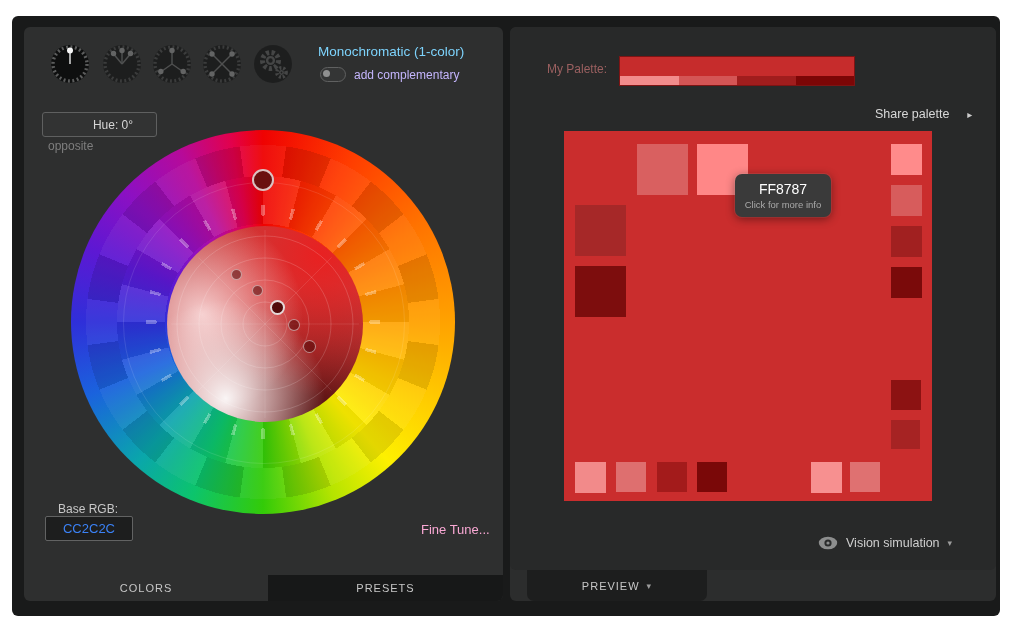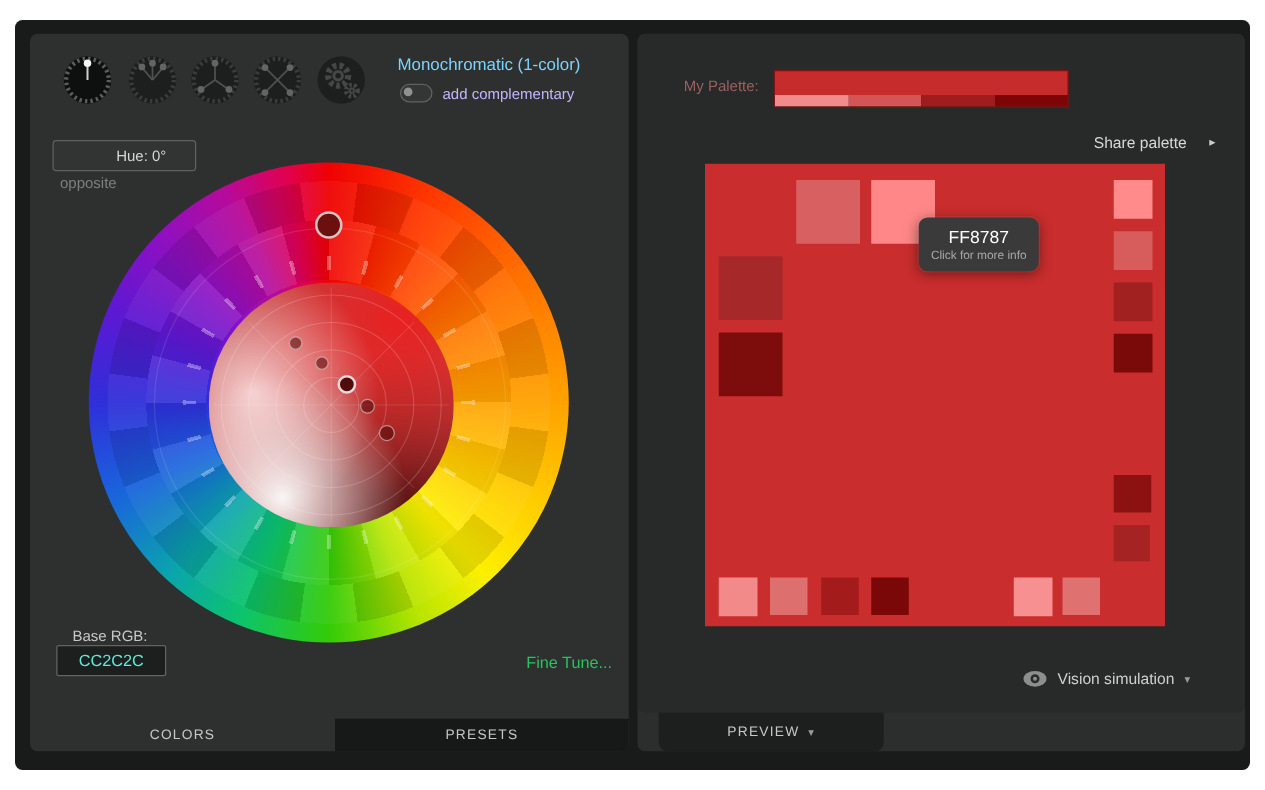--- a/index.html
+++ b/index.html
@@ -50,23 +50,23 @@
       radial-gradient(circle at 75% 102%, rgba(55,0,0,0.85), rgba(55,0,0,0) 58%),
       #bd4343;}
   .disc svg{position:absolute;inset:0;}
   .wmk{position:absolute;border-radius:50%;box-sizing:border-box;border:1.5px solid rgba(255,255,255,0.5);
     background:rgba(80,8,8,0.55);cursor:pointer;}
   .wmk.main{border:2px solid rgba(255,255,255,0.85);background:#520b0b;}
   .wmk.hue{border:2.5px solid rgba(255,255,255,0.75);background:#6b0f0f;}
 
   .base-rgb-label{position:absolute;left:34px;top:475px;font-size:12px;color:#c8c8c8;}
   .rgb-input{position:absolute;left:21px;top:489px;width:88px;height:25px;box-sizing:border-box;background:#1d1e1e;
-    border:1px solid #626363;border-radius:2px;color:#5eead4;font-size:13px;text-align:center;
+    border:1px solid #626363;border-radius:2px;color:#3b82f6;font-size:13px;text-align:center;
     font-family:"Liberation Sans",sans-serif;}
-  .fine-tune{position:absolute;left:397px;top:495px;font-size:13px;color:#22c55e;cursor:pointer;}
+  .fine-tune{position:absolute;left:397px;top:495px;font-size:13px;color:#f9a8d4;cursor:pointer;}
 
   
   .tabbar{position:absolute;left:0;bottom:0;width:100%;height:26px;}
   .tab{position:absolute;top:0;height:26px;display:flex;align-items:center;justify-content:center;
     font-size:11px;letter-spacing:1px;color:#c7c7c7;cursor:pointer;text-transform:uppercase;}
   .tab.darktab{background:#171818;}
   .rtab-preview{position:absolute;left:17px;top:543px;width:180px;height:31px;background:#1d1e1e;
     border-radius:0 0 7px 7px;display:flex;align-items:center;justify-content:center;gap:7px;
     font-size:11px;letter-spacing:1px;color:#c7c7c7;cursor:pointer;}
   .caret{font-size:9px;color:#9c9c9c;}

